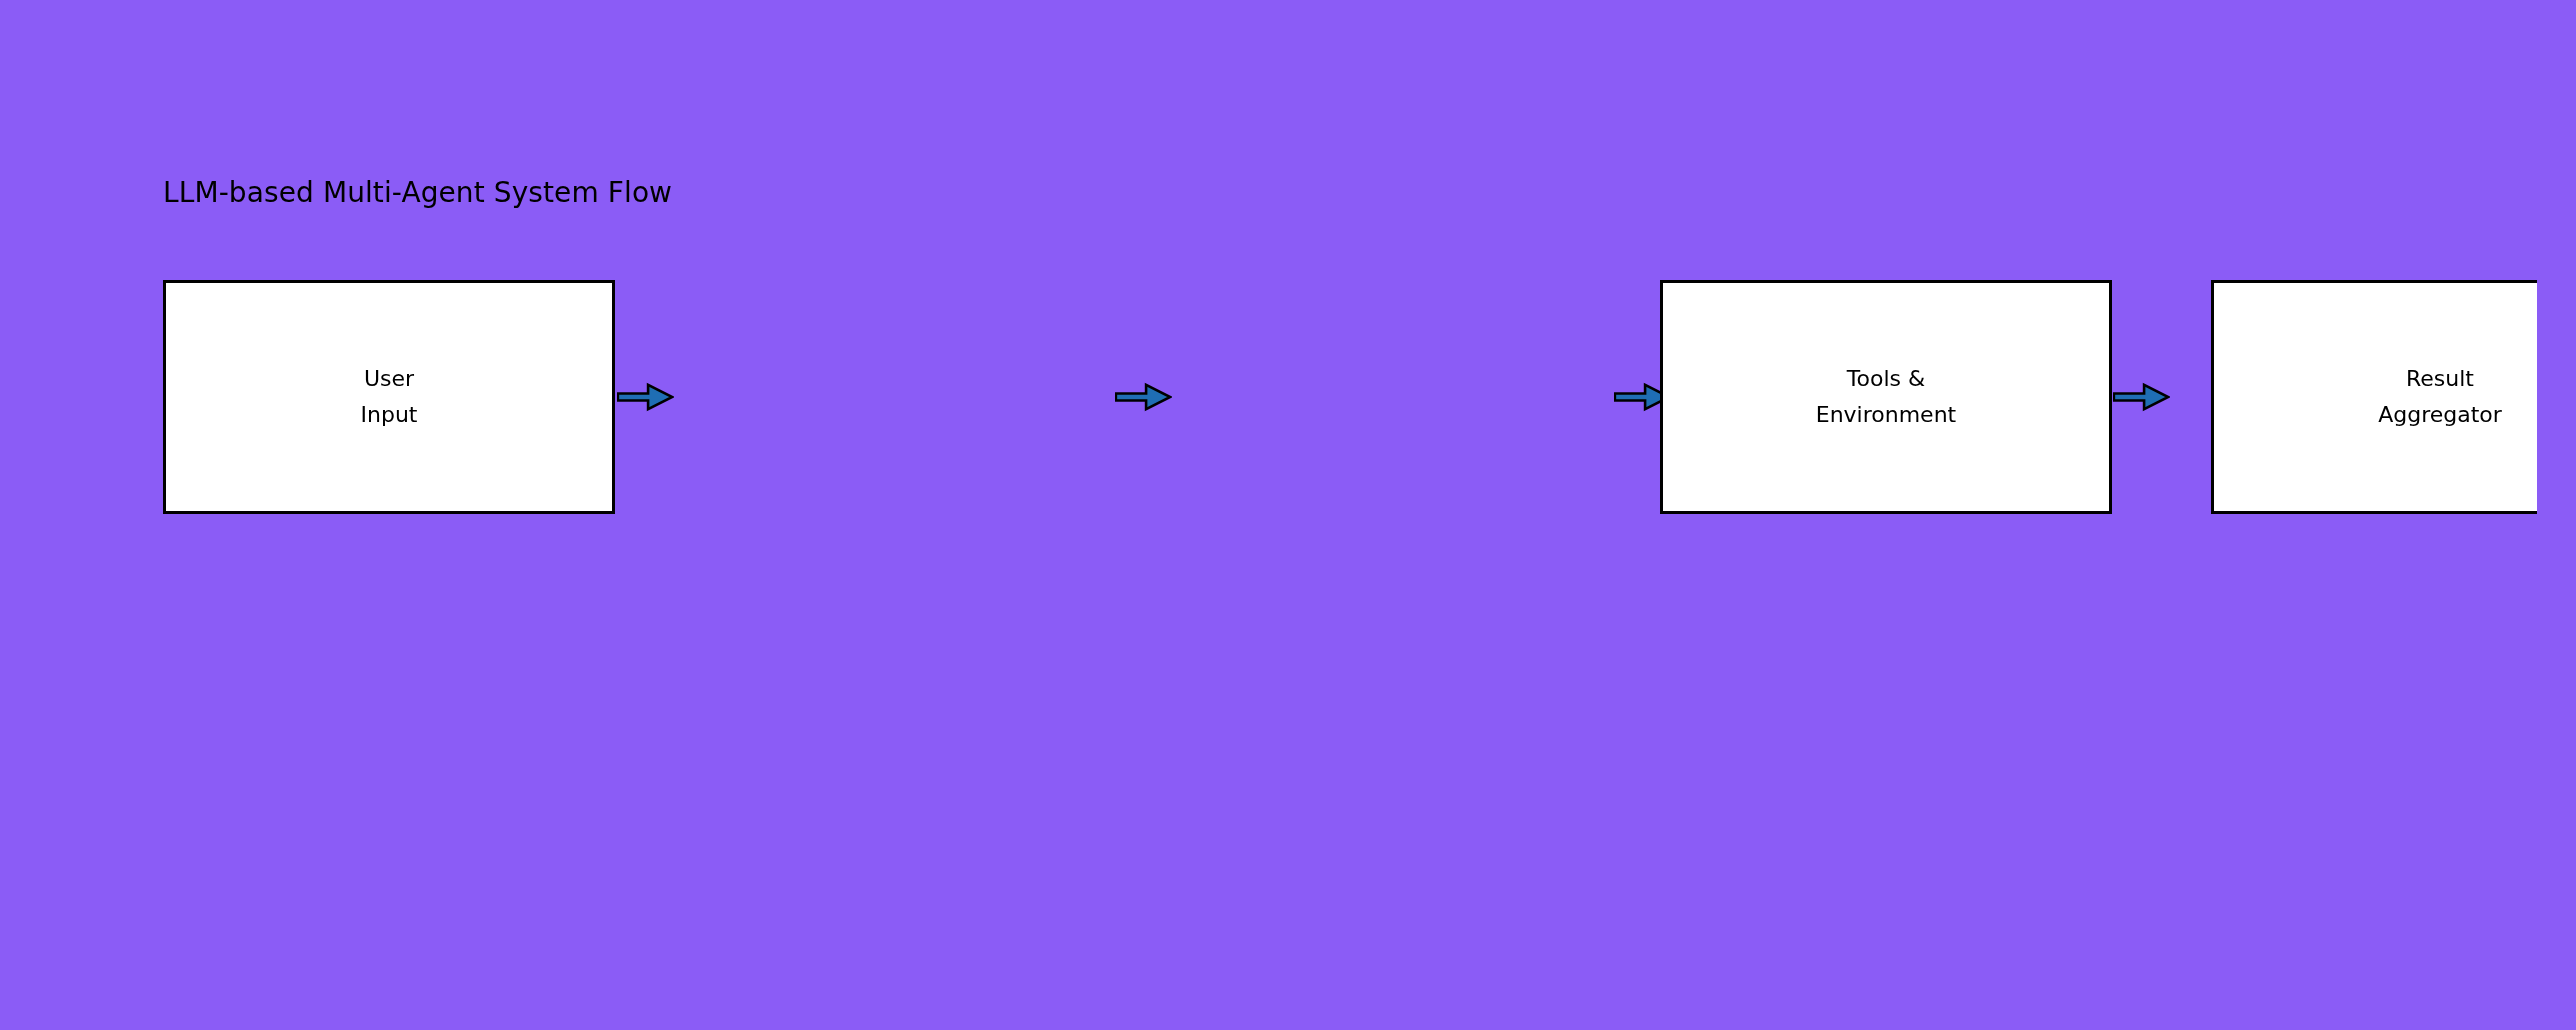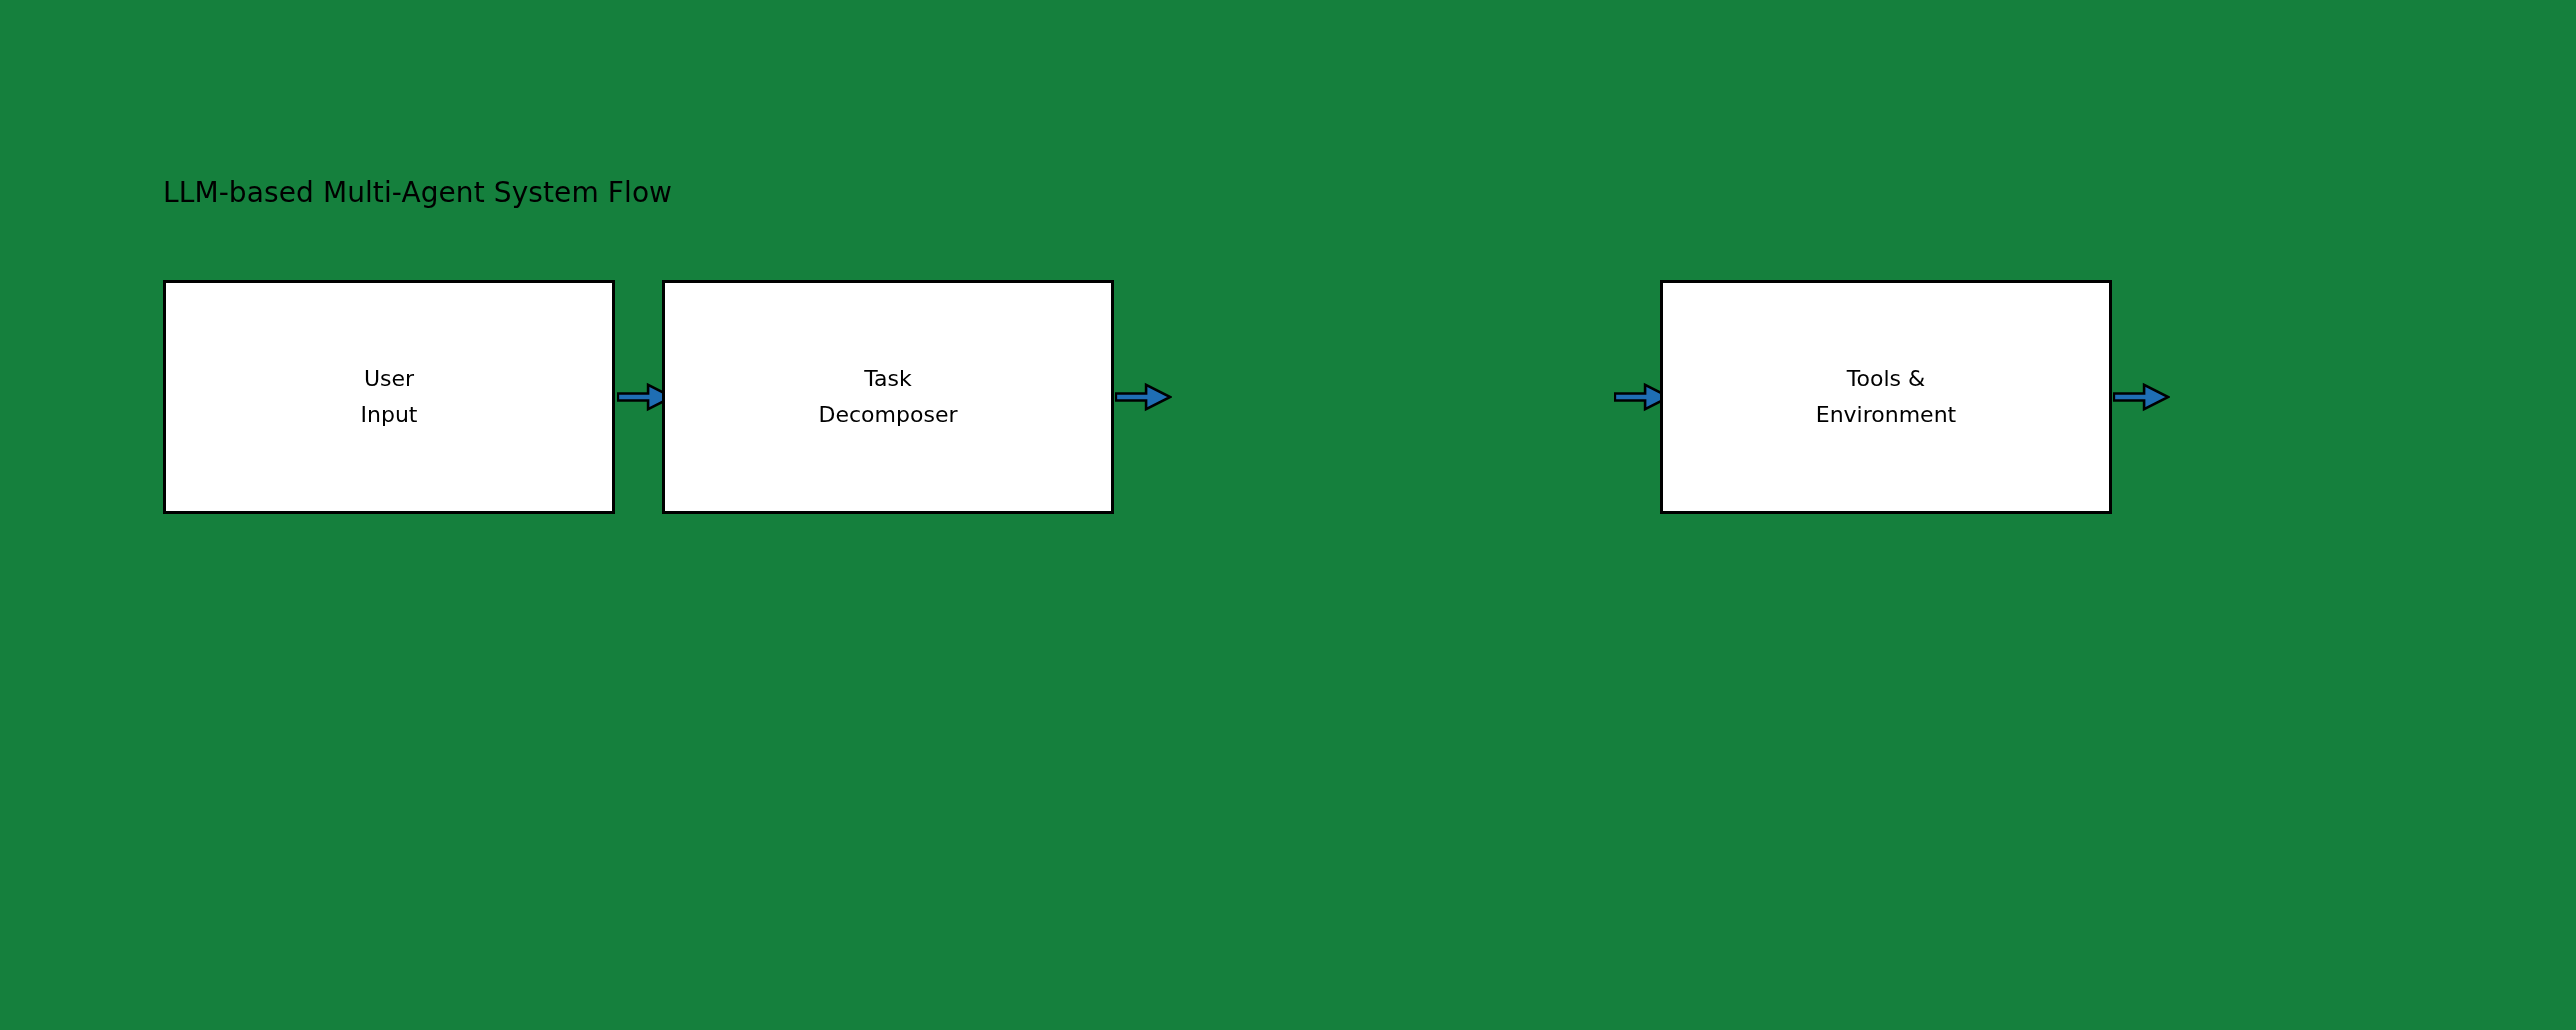--- a/index.html
+++ b/index.html
@@ -4,21 +4,21 @@
 <style>
   html, body {
     margin: 0;
     padding: 0;
     background: #ffffff;
   }
   #canvas {
     position: relative;
     width: 2576px;
     height: 1030px;
-    background: #15803d;
+    background: #8b5cf6;
     overflow: hidden;
     font-family: "DejaVu Sans", sans-serif;
   }
 
   
   #diagram-title {
     position: absolute;
     left: 163px;
     top: 179px;
     font-size: 28px;
@@ -93,24 +93,20 @@
       <div class="node-label">User
 Input</div>
     </div>
 
     <div class="flow-arrow" style="left:617px;">
       <svg width="57" height="38" viewBox="0 0 66 44" xmlns="http://www.w3.org/2000/svg">
         <polygon points="1,18 36,18 36,8 64,22 36,36 36,26 1,26" fill="#1f6eb4" stroke="#000000" stroke-width="3" stroke-linejoin="miter"></polygon>
       </svg>
     </div>
 
-    <div class="node-box" style="left:662px;">
-      <div class="node-label">Task
-Decomposer</div>
-    </div>
 
     <div class="flow-arrow" style="left:1115px;">
       <svg width="57" height="38" viewBox="0 0 66 44" xmlns="http://www.w3.org/2000/svg">
         <polygon points="1,18 36,18 36,8 64,22 36,36 36,26 1,26" fill="#1f6eb4" stroke="#000000" stroke-width="3" stroke-linejoin="miter"></polygon>
       </svg>
     </div>
 
 
     <div class="flow-arrow" style="left:1614px;">
       <svg width="57" height="38" viewBox="0 0 66 44" xmlns="http://www.w3.org/2000/svg">
@@ -122,16 +118,20 @@
       <div class="node-label">Tools &amp;
 Environment</div>
     </div>
 
     <div class="flow-arrow" style="left:2113px;">
       <svg width="57" height="38" viewBox="0 0 66 44" xmlns="http://www.w3.org/2000/svg">
         <polygon points="1,18 36,18 36,8 64,22 36,36 36,26 1,26" fill="#1f6eb4" stroke="#000000" stroke-width="3" stroke-linejoin="miter"></polygon>
       </svg>
     </div>
 
+    <div class="node-box clipped" style="left:2211px;">
+      <div class="node-label">Result
+Aggregator</div>
+    </div>
 
   </div>
 </div>
 
 
 </body></html>

